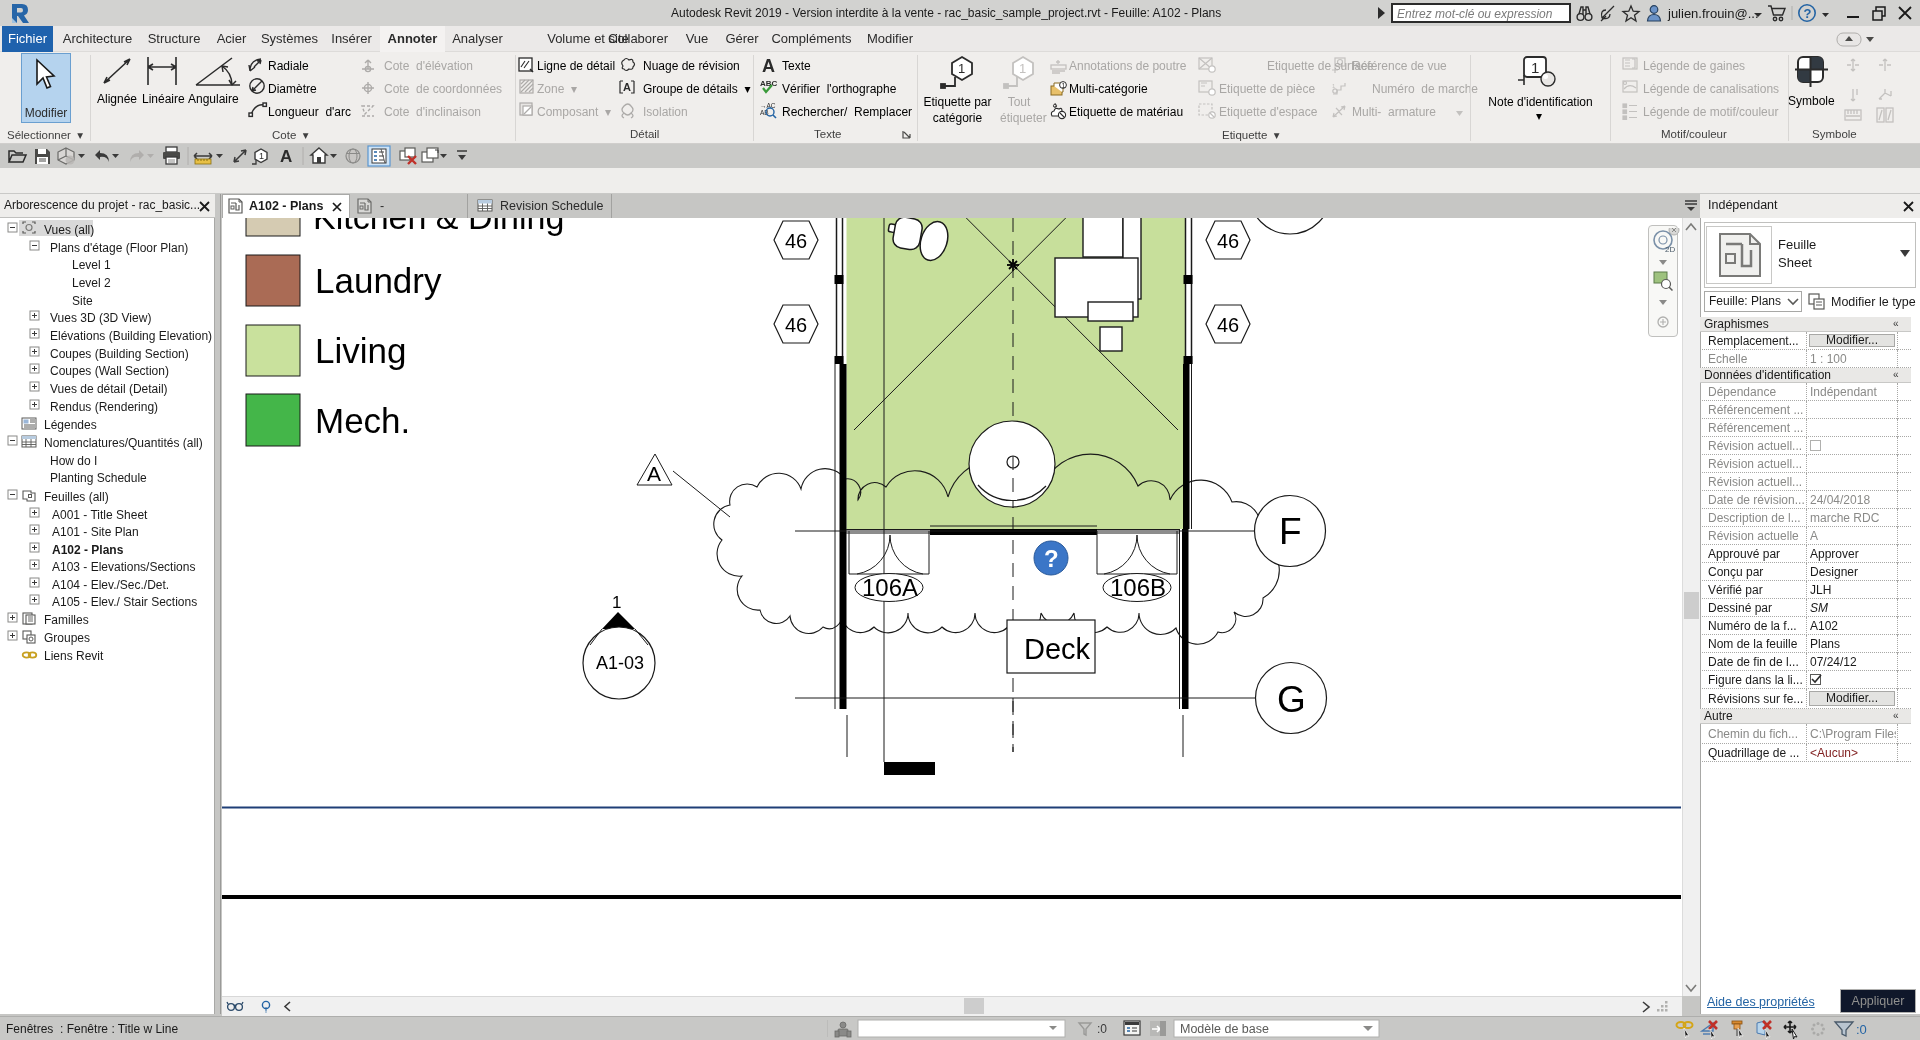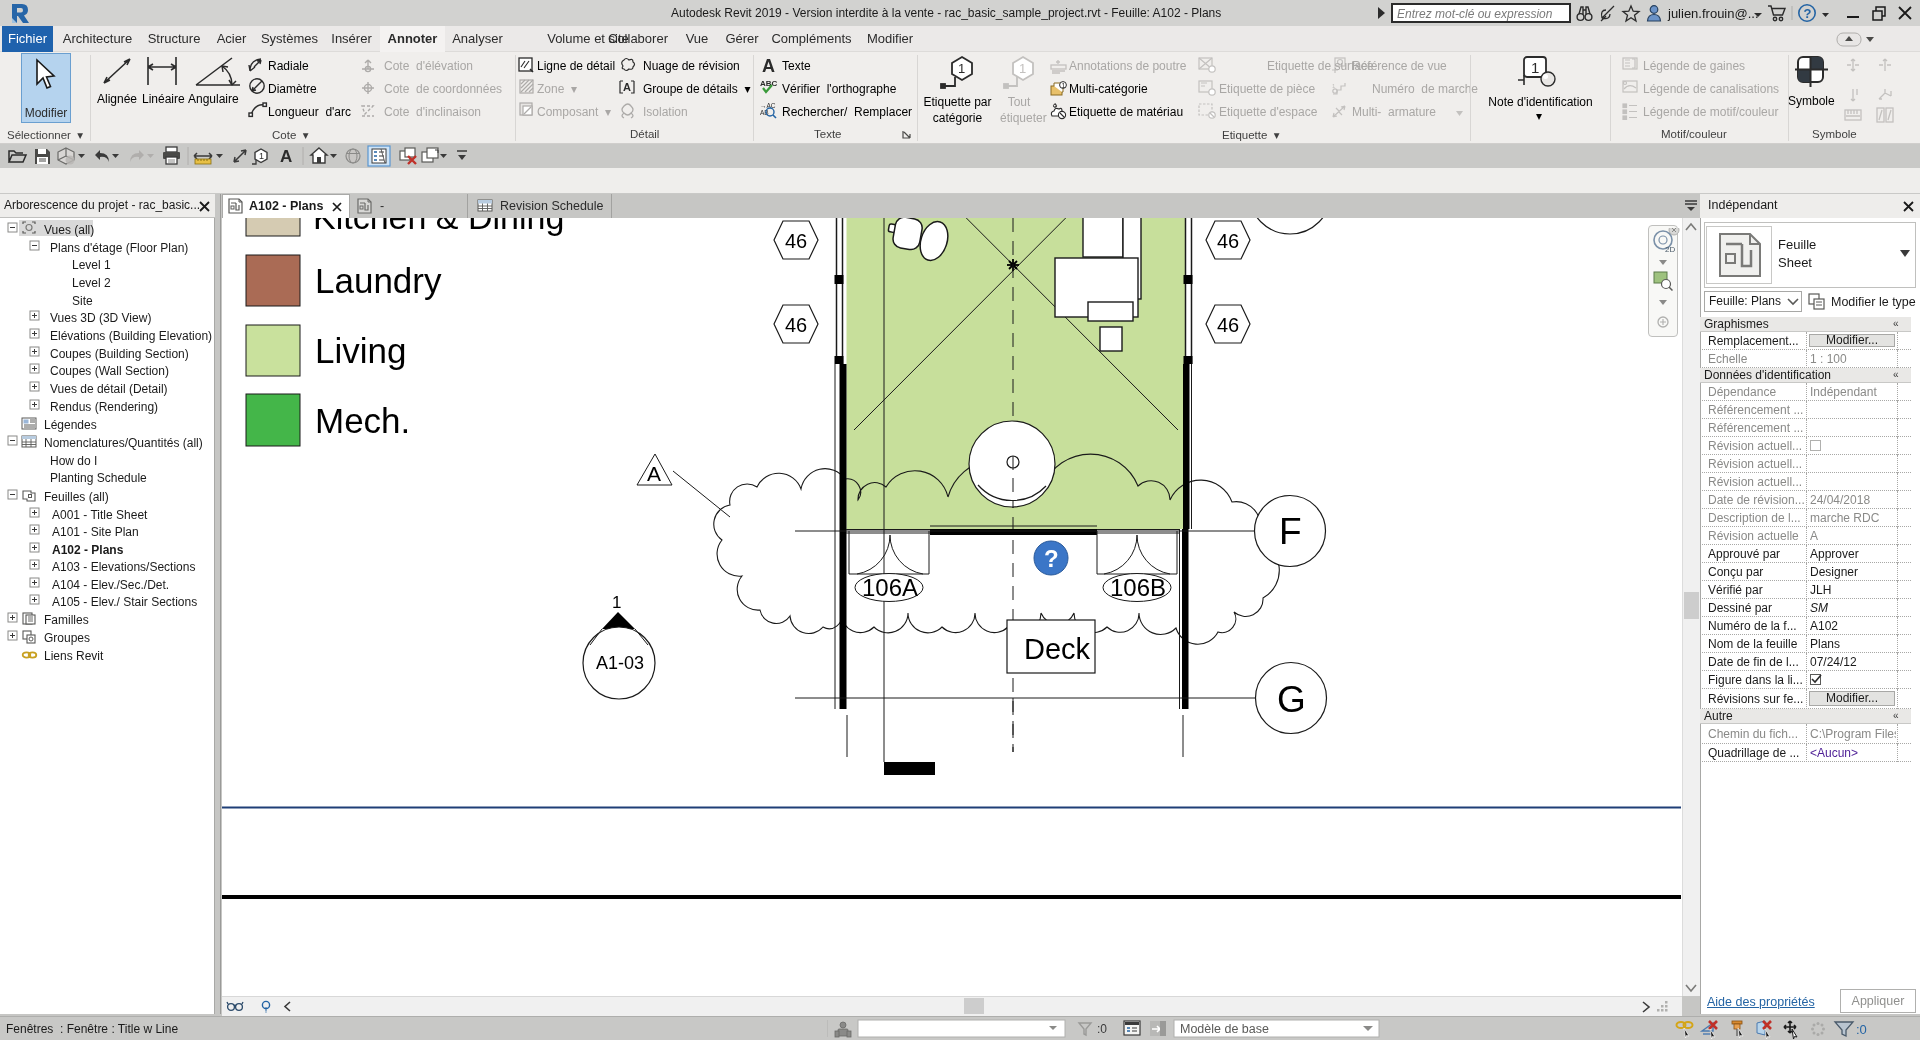--- a/index.html
+++ b/index.html
@@ -967,23 +967,23 @@
   <div class="abs" style="left:1893px;top:710px;font-size:10px;color:#3a3a3a;">«</div>
   <div class="abs" style="left:1700px;top:724px;width:211px;height:20px;border-bottom:1px dotted #a8a8a6;"></div>
   <div class="abs" style="left:1806px;top:724px;width:1px;height:20px;border-left:1px dotted #a8a8a6;"></div>
   <div class="abs" style="left:1897px;top:724px;width:1px;height:20px;border-left:1px dotted #a8a8a6;"></div>
   <div class="prow" style="left:1708px;top:724px;width:96px;height:20px;line-height:20px;color:#8a8a88;">Chemin du fich...</div>
   <div class="prow" style="left:1810px;top:724px;width:86px;height:20px;line-height:20px;color:#8a8a88;">C:\Program Files...</div>
   <div class="abs" style="left:1700px;top:744px;width:211px;height:18px;border-bottom:1px dotted #a8a8a6;"></div>
   <div class="abs" style="left:1806px;top:744px;width:1px;height:18px;border-left:1px dotted #a8a8a6;"></div>
   <div class="abs" style="left:1897px;top:744px;width:1px;height:18px;border-left:1px dotted #a8a8a6;"></div>
   <div class="prow" style="left:1708px;top:744px;width:96px;height:18px;line-height:18px;color:#1a1a1a;">Quadrillage de ...</div>
-  <div class="prow" style="left:1810px;top:744px;width:86px;height:18px;line-height:18px;color:#4c1d95;">&lt;Aucun&gt;</div>
+  <div class="prow" style="left:1810px;top:744px;width:86px;height:18px;line-height:18px;color:#7f1d1d;">&lt;Aucun&gt;</div>
   <div class="abs" style="left:1707px;top:995px;font-size:12.5px;color:#2464a4;text-decoration:underline;">Aide des propriétés</div>
-  <div class="abs" style="left:1840px;top:989px;width:76px;height:24px;background:#ffffff;border:1px solid #b0b0ae;font-size:12.5px;color:#90908e;text-align:center;line-height:22px;">Appliquer</div>
+  <div class="abs" style="left:1840px;top:989px;width:76px;height:24px;background:#0f172a;border:1px solid #b0b0ae;font-size:12.5px;color:#90908e;text-align:center;line-height:22px;">Appliquer</div>
   <div class="abs" id="statusbar"></div>
   <div class="abs" style="left:6px;top:1022px;font-size:12px;color:#1a1a1a;">Fenêtres&nbsp; : Fenêtre : Title w Line</div>
   <svg class="abs" style="left:827px;top:1019px" width="1093" height="20" viewBox="0 0 1093 20">
     <path d="M0 1 L0 18" stroke="#b0b0ae" stroke-width="1"></path>
 
     <g transform="translate(8,2)" fill="#8a8a88" stroke="#6a6a68" stroke-width="0.8">
       <circle cx="8" cy="4" r="3"></circle>
         <rect x="3" y="8" width="10" height="7" rx="1"></rect>
         <rect x="0" y="10" width="4" height="6"></rect>
         <rect x="12" y="10" width="4" height="6"></rect>

